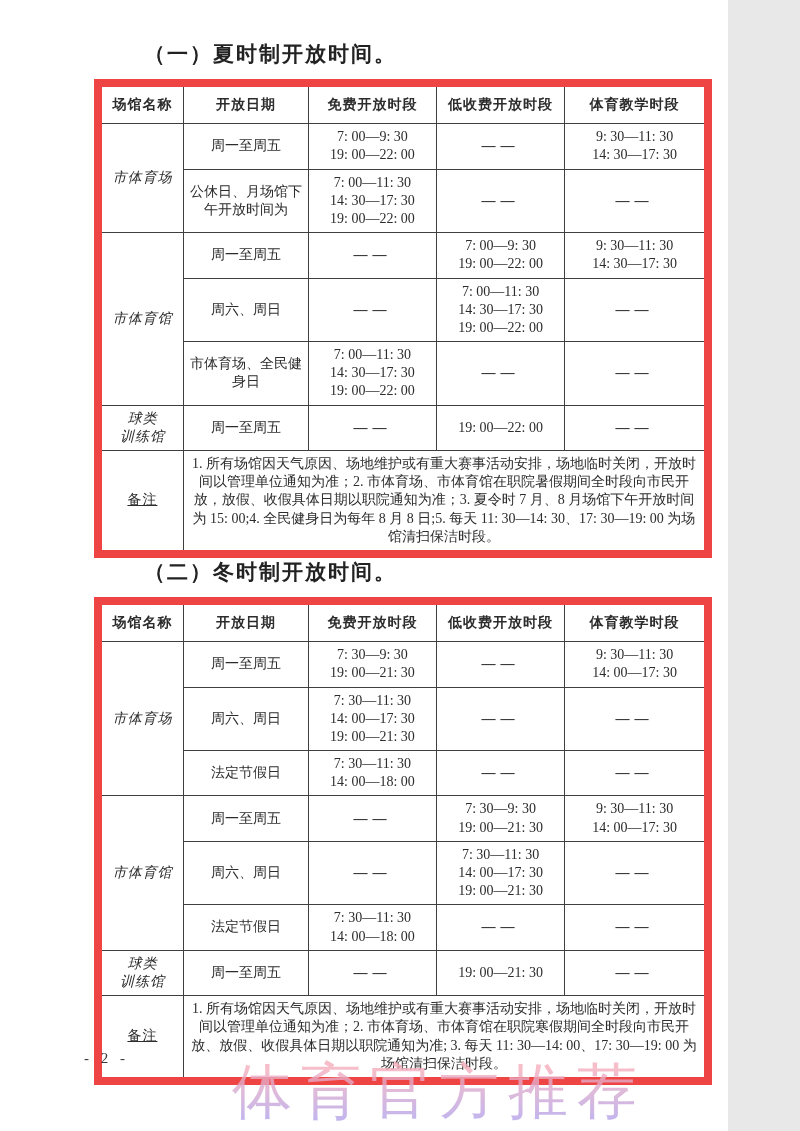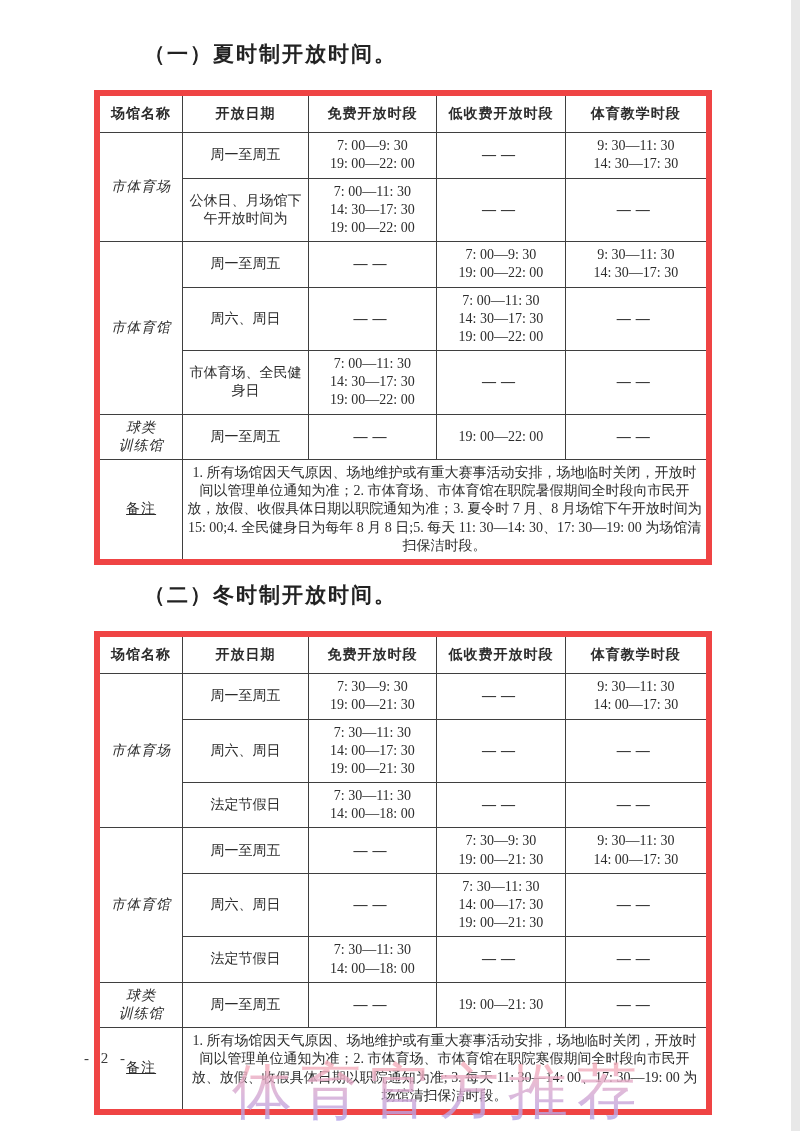--- a/index.html
+++ b/index.html
@@ -1,43 +1,42 @@
 <!DOCTYPE html>
 <html><head>
 <meta charset="utf-8">
 <style>
   html,body{margin:0;padding:0;background:#e8e8e8;}
   .page{
     position:relative;
-    width:791px;height:1131px;
+    width:728px;height:1131px;
     background:#ffffff;
     overflow:hidden;
     font-family:"Liberation Serif","DejaVu Serif",serif;
     color:#2c2c2c;
     box-sizing:border-box;
   }
   .doc{
     position:absolute;
     left:94px;top:40px;
     width:618px;
   }
   .section-title{
     font-size:21px;
     font-weight:700;
     letter-spacing:2px;
     color:#222;
     margin:0 0 11px 50px;
   }
-  .section-title.second{margin-top:16px;}
+  .section-title.second{margin-top:0;}
   table.sched{
     width:618px;
     border-collapse:collapse;
     table-layout:fixed;
-    border:6px solid #ef4444;
-    margin-top:22px;
+    border:8px solid #ef4444;
   }
   table.sched th, table.sched td{
     border:1.6px solid #3f3f3f;
     text-align:center;
     vertical-align:middle;
     font-size:14px;
     line-height:1.3;
     padding:4px 4px;
     color:#2c2c2c;
     word-break:break-all;

